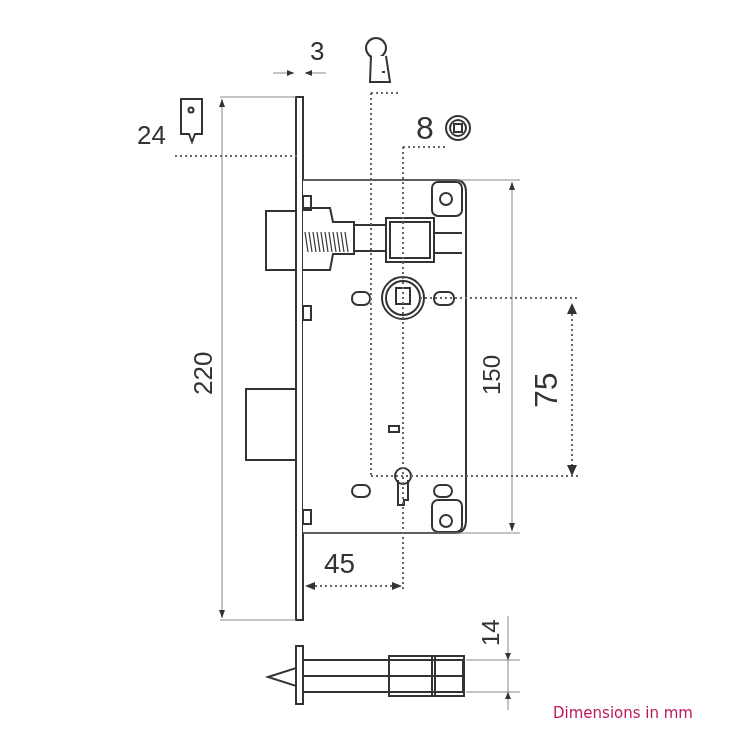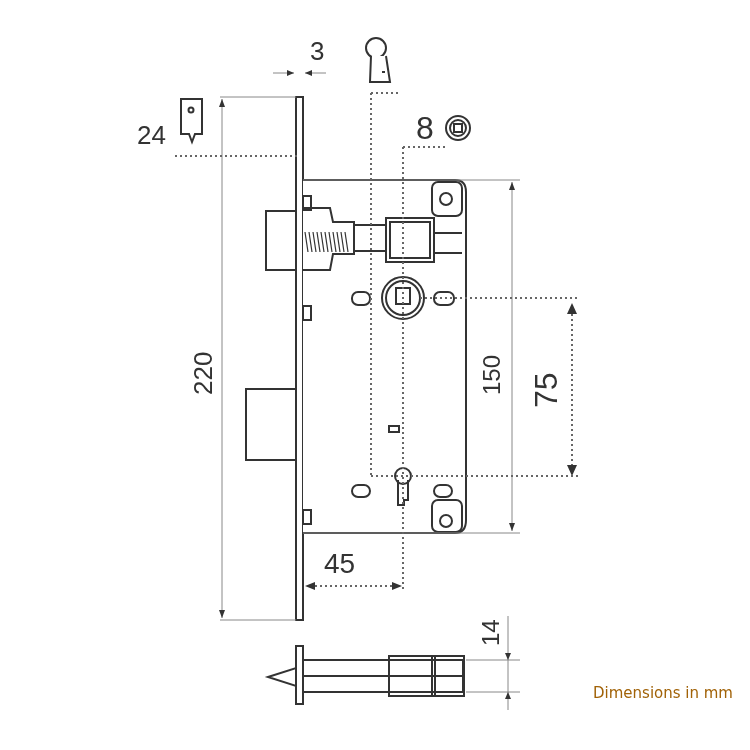--- a/index.html
+++ b/index.html
@@ -1,19 +1,19 @@
 <!DOCTYPE html>
 <html><head>
 <meta charset="utf-8">
 <style>
   html, body { margin:0; padding:0; background:#ffffff; }
   body { width:750px; height:750px; position:relative; overflow:hidden; font-family:"Liberation Sans", sans-serif; }
   svg { position:absolute; left:0; top:0; }
   .dim { font-family:"Liberation Sans", sans-serif; fill:#333; }
-  .caption { position:absolute; left:553px; top:684px; font-family:"DejaVu Sans", sans-serif; font-size:15px; color:#a16207;margin-left:40px; }
+  .caption { position:absolute; left:553px; top:704px; font-family:"DejaVu Sans", sans-serif; font-size:15px; color:#be185d; }
 </style>
 </head>
 <body>
 
 <svg width="750" height="750" viewBox="0 0 750 750" xmlns="http://www.w3.org/2000/svg">
   <g stroke="#333" stroke-width="2" fill="none">
 
     <rect x="296" y="97" width="7" height="523" fill="#fff"></rect>
 
     <path d="M303 180 L455 180 Q466 180 466 192 L466 520 Q466 533 455 533 L303 533" fill="#fff"></path>

